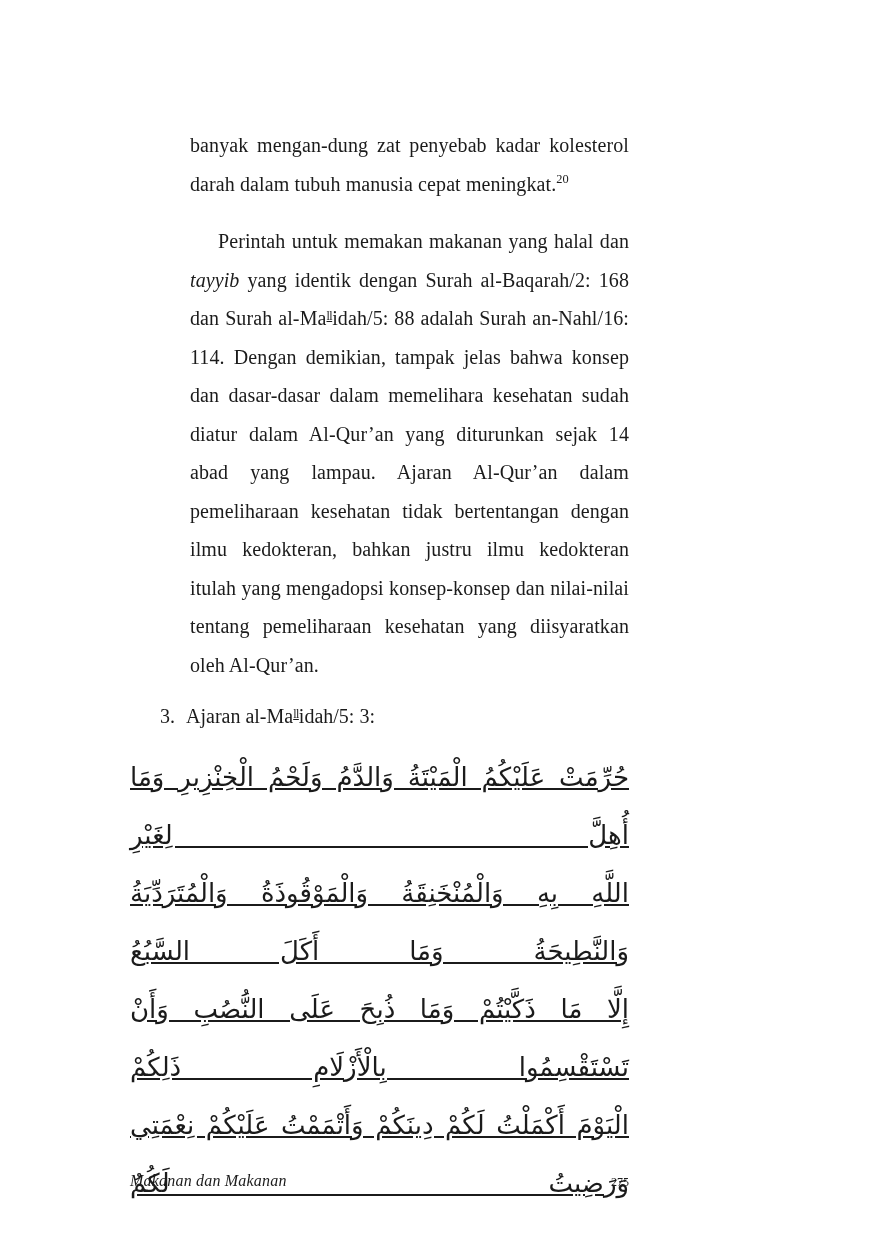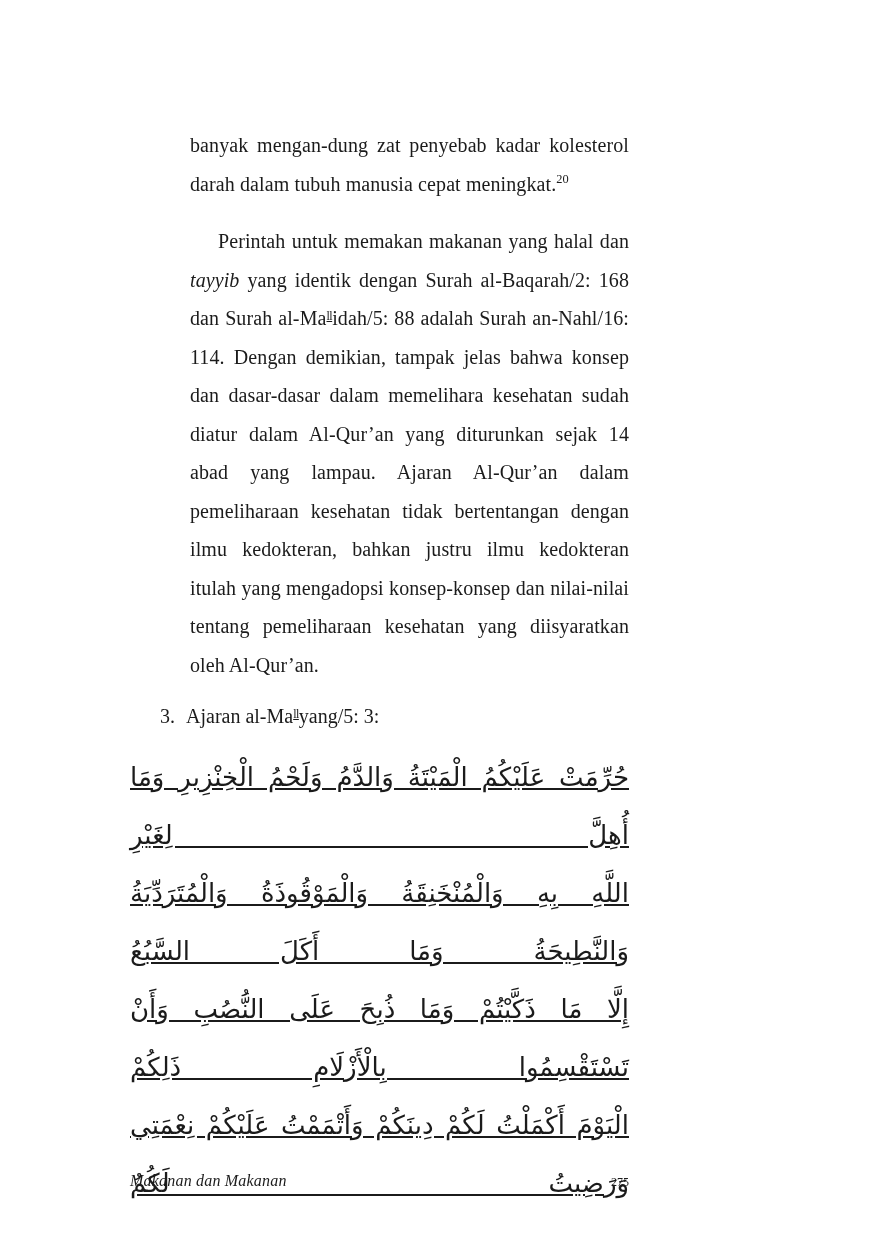--- a/index.html
+++ b/index.html
@@ -85,21 +85,21 @@
 <div class="page">
 
   <div class="indent-block">
     <p class="para"><span>banyak mengan-dung zat penyebab kadar kolesterol darah dalam tubuh manusia cepat meningkat.</span><span class="sup">20</span></p>
 
     <p class="para para-first-indent"><span>Perintah untuk memakan makanan yang halal dan </span><span class="italic">tayyib</span><span> yang identik dengan Surah al-Baqarah/2: 168 dan Surah al-Ma</span><span class="hamza">ll</span><span>idah/5: 88 adalah Surah an-Nahl/16: 114. Dengan demikian, tampak jelas bahwa konsep dan dasar-dasar dalam memelihara kesehatan sudah diatur dalam Al-Qur’an yang diturunkan sejak 14 abad yang lampau. Ajaran Al-Qur’an dalam pemeliharaan kesehatan tidak bertentangan dengan ilmu kedokteran, bahkan justru ilmu kedokteran itulah yang mengadopsi konsep-konsep dan nilai-nilai tentang pemeliharaan kesehatan yang diisyaratkan oleh Al-Qur’an.</span></p>
   </div>
 
   <div class="list-item">
     <span class="list-number">3.</span>
-    <span class="list-text"><span>Ajaran al-Ma</span><span class="hamza">ll</span><span>yang/5: 3:</span></span>
+    <span class="list-text"><span>Ajaran al-Ma</span><span class="hamza">ll</span><span>idah/5: 3:</span></span>
   </div>
 
   <div class="arabic-block">
     <div class="arabic-line">حُرِّمَتْ عَلَيْكُمُ الْمَيْتَةُ وَالدَّمُ وَلَحْمُ الْخِنْزِيرِ وَمَا أُهِلَّ لِغَيْرِ</div>
     <div class="arabic-line">اللَّهِ بِهِ وَالْمُنْخَنِقَةُ وَالْمَوْقُوذَةُ وَالْمُتَرَدِّيَةُ وَالنَّطِيحَةُ وَمَا أَكَلَ السَّبُعُ</div>
     <div class="arabic-line">إِلَّا مَا ذَكَّيْتُمْ وَمَا ذُبِحَ عَلَى النُّصُبِ وَأَنْ تَسْتَقْسِمُوا بِالْأَزْلَامِ ذَلِكُمْ</div>
     <div class="arabic-line">الْيَوْمَ أَكْمَلْتُ لَكُمْ دِينَكُمْ وَأَتْمَمْتُ عَلَيْكُمْ نِعْمَتِي وَرَضِيتُ لَكُمُ</div>
   </div>
 
   <div class="footer">

